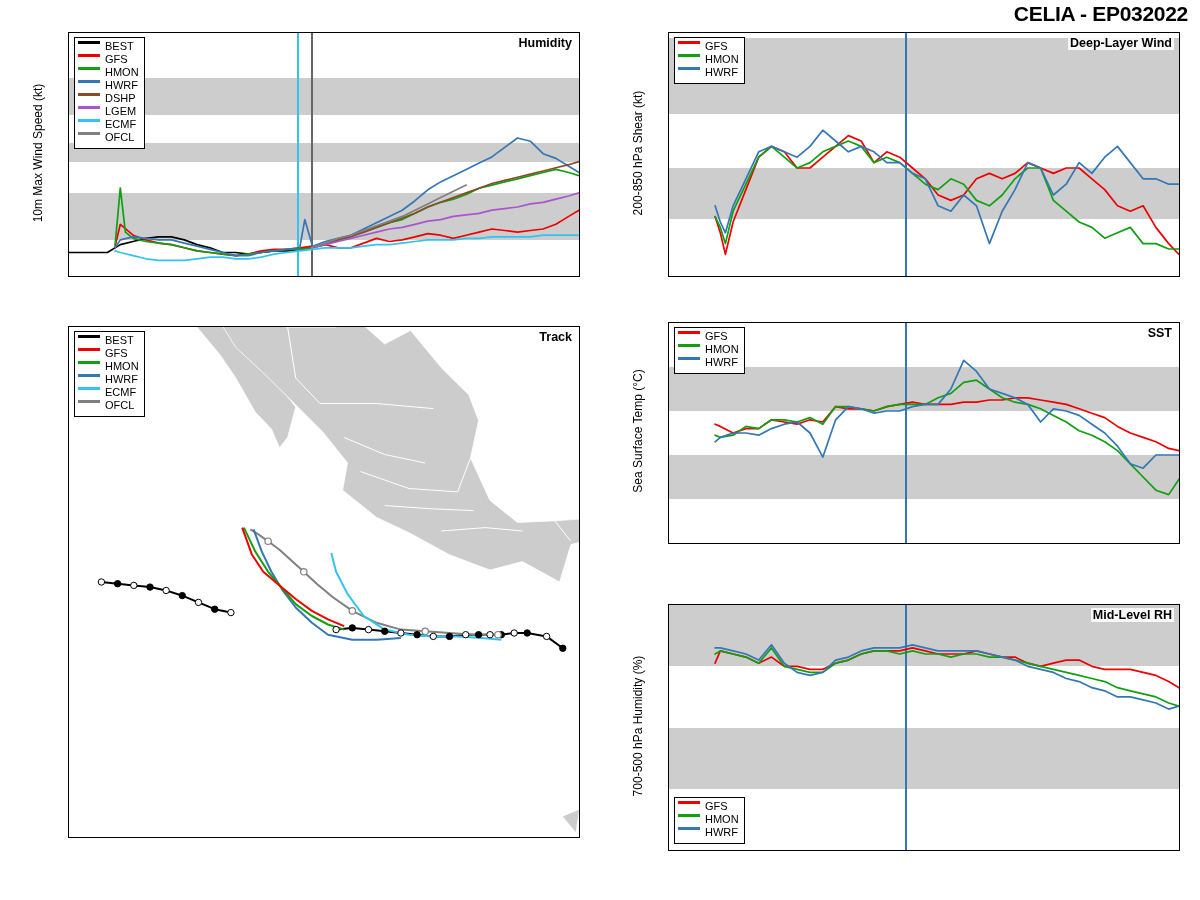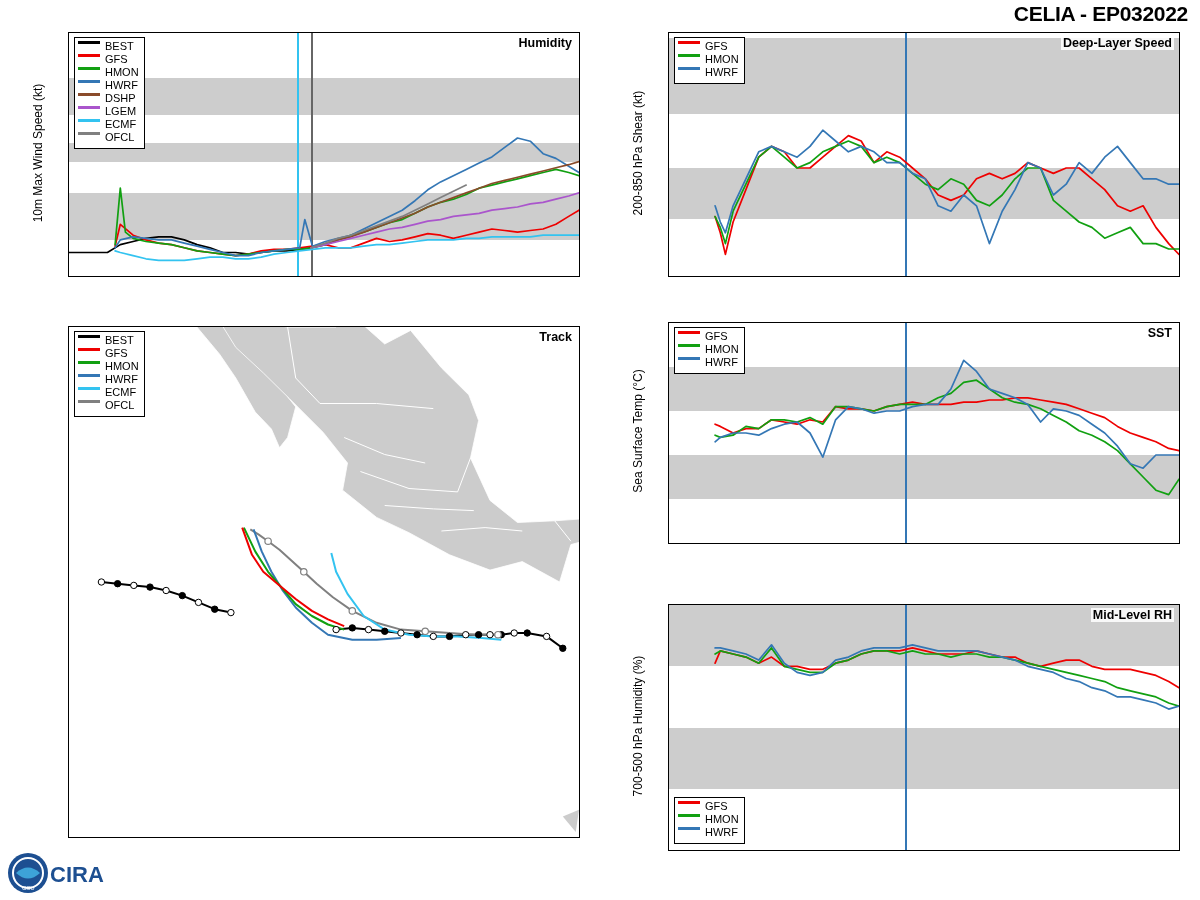--- a/index.html
+++ b/index.html
@@ -287,21 +287,21 @@
         <div class="xtickmark" style="left: 307.538px;"></div>
         <div class="xtickmark" style="left: 358.794px;"></div>
         <div class="xtickmark" style="left: 410.05px;"></div>
         <div class="xtickmark" style="left: 461.307px;"></div>
         <div class="vline" style="left: 235.779px; background: rgb(52, 119, 181); z-index: 5;"></div>
         <svg class="series" width="510" height="243" viewBox="0 0 510 243" style="z-index: 10;">
           <polyline points="46.1,183.6 51.3,199.8 56.4,221.4 64.1,189.0 76.9,156.6 89.7,124.2 102.5,113.4 115.3,118.8 128.1,135.0 141.0,135.0 153.8,124.2 166.6,113.4 179.4,102.6 192.2,108.0 205.0,129.6 217.8,118.8 230.7,124.2 243.5,135.0 256.3,145.8 269.1,162.0 281.9,167.4 294.7,162.0 307.5,145.8 320.4,140.4 333.2,145.8 346.0,140.4 358.8,129.6 371.6,135.0 384.4,140.4 397.2,135.0 410.1,135.0 422.9,145.8 435.7,156.6 448.5,172.8 461.3,178.2 474.1,172.8 486.9,194.4 499.7,210.6 510.0,221.4" fill="none" stroke="#ee0000" stroke-width="1.7" stroke-linejoin="round" stroke-linecap="round"></polyline>
           <polyline points="46.1,183.6 51.3,194.4 56.4,210.6 64.1,178.2 76.9,151.2 89.7,124.2 102.5,113.4 115.3,124.2 128.1,135.0 141.0,129.6 153.8,118.8 166.6,113.4 179.4,108.0 192.2,113.4 205.0,129.6 217.8,124.2 230.7,129.6 243.5,140.4 256.3,151.2 269.1,156.6 281.9,145.8 294.7,151.2 307.5,167.4 320.4,172.8 333.2,162.0 346.0,145.8 358.8,135.0 371.6,135.0 384.4,167.4 397.2,178.2 410.1,189.0 422.9,194.4 435.7,205.2 448.5,199.8 461.3,194.4 474.1,210.6 486.9,210.6 499.7,216.0 510.0,216.0" fill="none" stroke="#11a011" stroke-width="1.7" stroke-linejoin="round" stroke-linecap="round"></polyline>
           <polyline points="46.1,172.8 51.3,189.0 56.4,199.8 64.1,172.8 76.9,145.8 89.7,118.8 102.5,113.4 115.3,118.8 128.1,124.2 141.0,113.4 153.8,97.2 166.6,108.0 179.4,118.8 192.2,113.4 205.0,118.8 217.8,129.6 230.7,129.6 243.5,140.4 256.3,145.8 269.1,172.8 281.9,178.2 294.7,162.0 307.5,172.8 320.4,210.6 333.2,178.2 346.0,156.6 358.8,129.6 371.6,135.0 384.4,162.0 397.2,151.2 410.1,129.6 422.9,140.4 435.7,124.2 448.5,113.4 461.3,129.6 474.1,145.8 486.9,145.8 499.7,151.2 510.0,151.2" fill="none" stroke="#3477b5" stroke-width="1.7" stroke-linejoin="round" stroke-linecap="round"></polyline>
         </svg>
-        <div class="corner-label">Deep-Layer Speed</div>
+        <div class="corner-label">Deep-Layer Wind</div>
         <div class="legend" style="left: 5px; top: 4px;">
           <div class="row">
             <span class="swatch" style="background: rgb(238, 0, 0);"></span>
             <span class="lbl">GFS</span>
           </div>
           <div class="row">
             <span class="swatch" style="background: rgb(17, 160, 17);"></span>
             <span class="lbl">HMON</span>
           </div>
           <div class="row">
@@ -395,23 +395,14 @@
           </div>
           <div class="row">
             <span class="swatch" style="background: rgb(52, 119, 181);"></span>
             <span class="lbl">HWRF</span>
           </div>
         </div>
       </div>
     <div class="ylabel" style="left:-62px;top:125px;width:200px;text-align:center;transform:rotate(-90deg);">700-500 hPa Humidity (%)</div>
   </div>
 
-  <div class="logo">
-    <svg width="104" height="46" viewBox="0 0 104 46">
-      <circle cx="22" cy="23" r="20" fill="#1d4f91"></circle>
-      <circle cx="22" cy="23" r="15" fill="none" stroke="#ffffff" stroke-width="2"></circle>
-      <path d="M10 23 Q22 12 34 23 Q22 34 10 23 Z" fill="#3da3d8"></path>
-      <text x="44" y="32" font-family="Liberation Sans, sans-serif" font-size="22" font-weight="bold" fill="#1d4f91">CIRA</text>
-      <text x="16" y="40" font-family="Liberation Sans, sans-serif" font-size="6" fill="#ffffff">CSU</text>
-    </svg>
-  </div>
 
 </div>
 
 </body></html>

